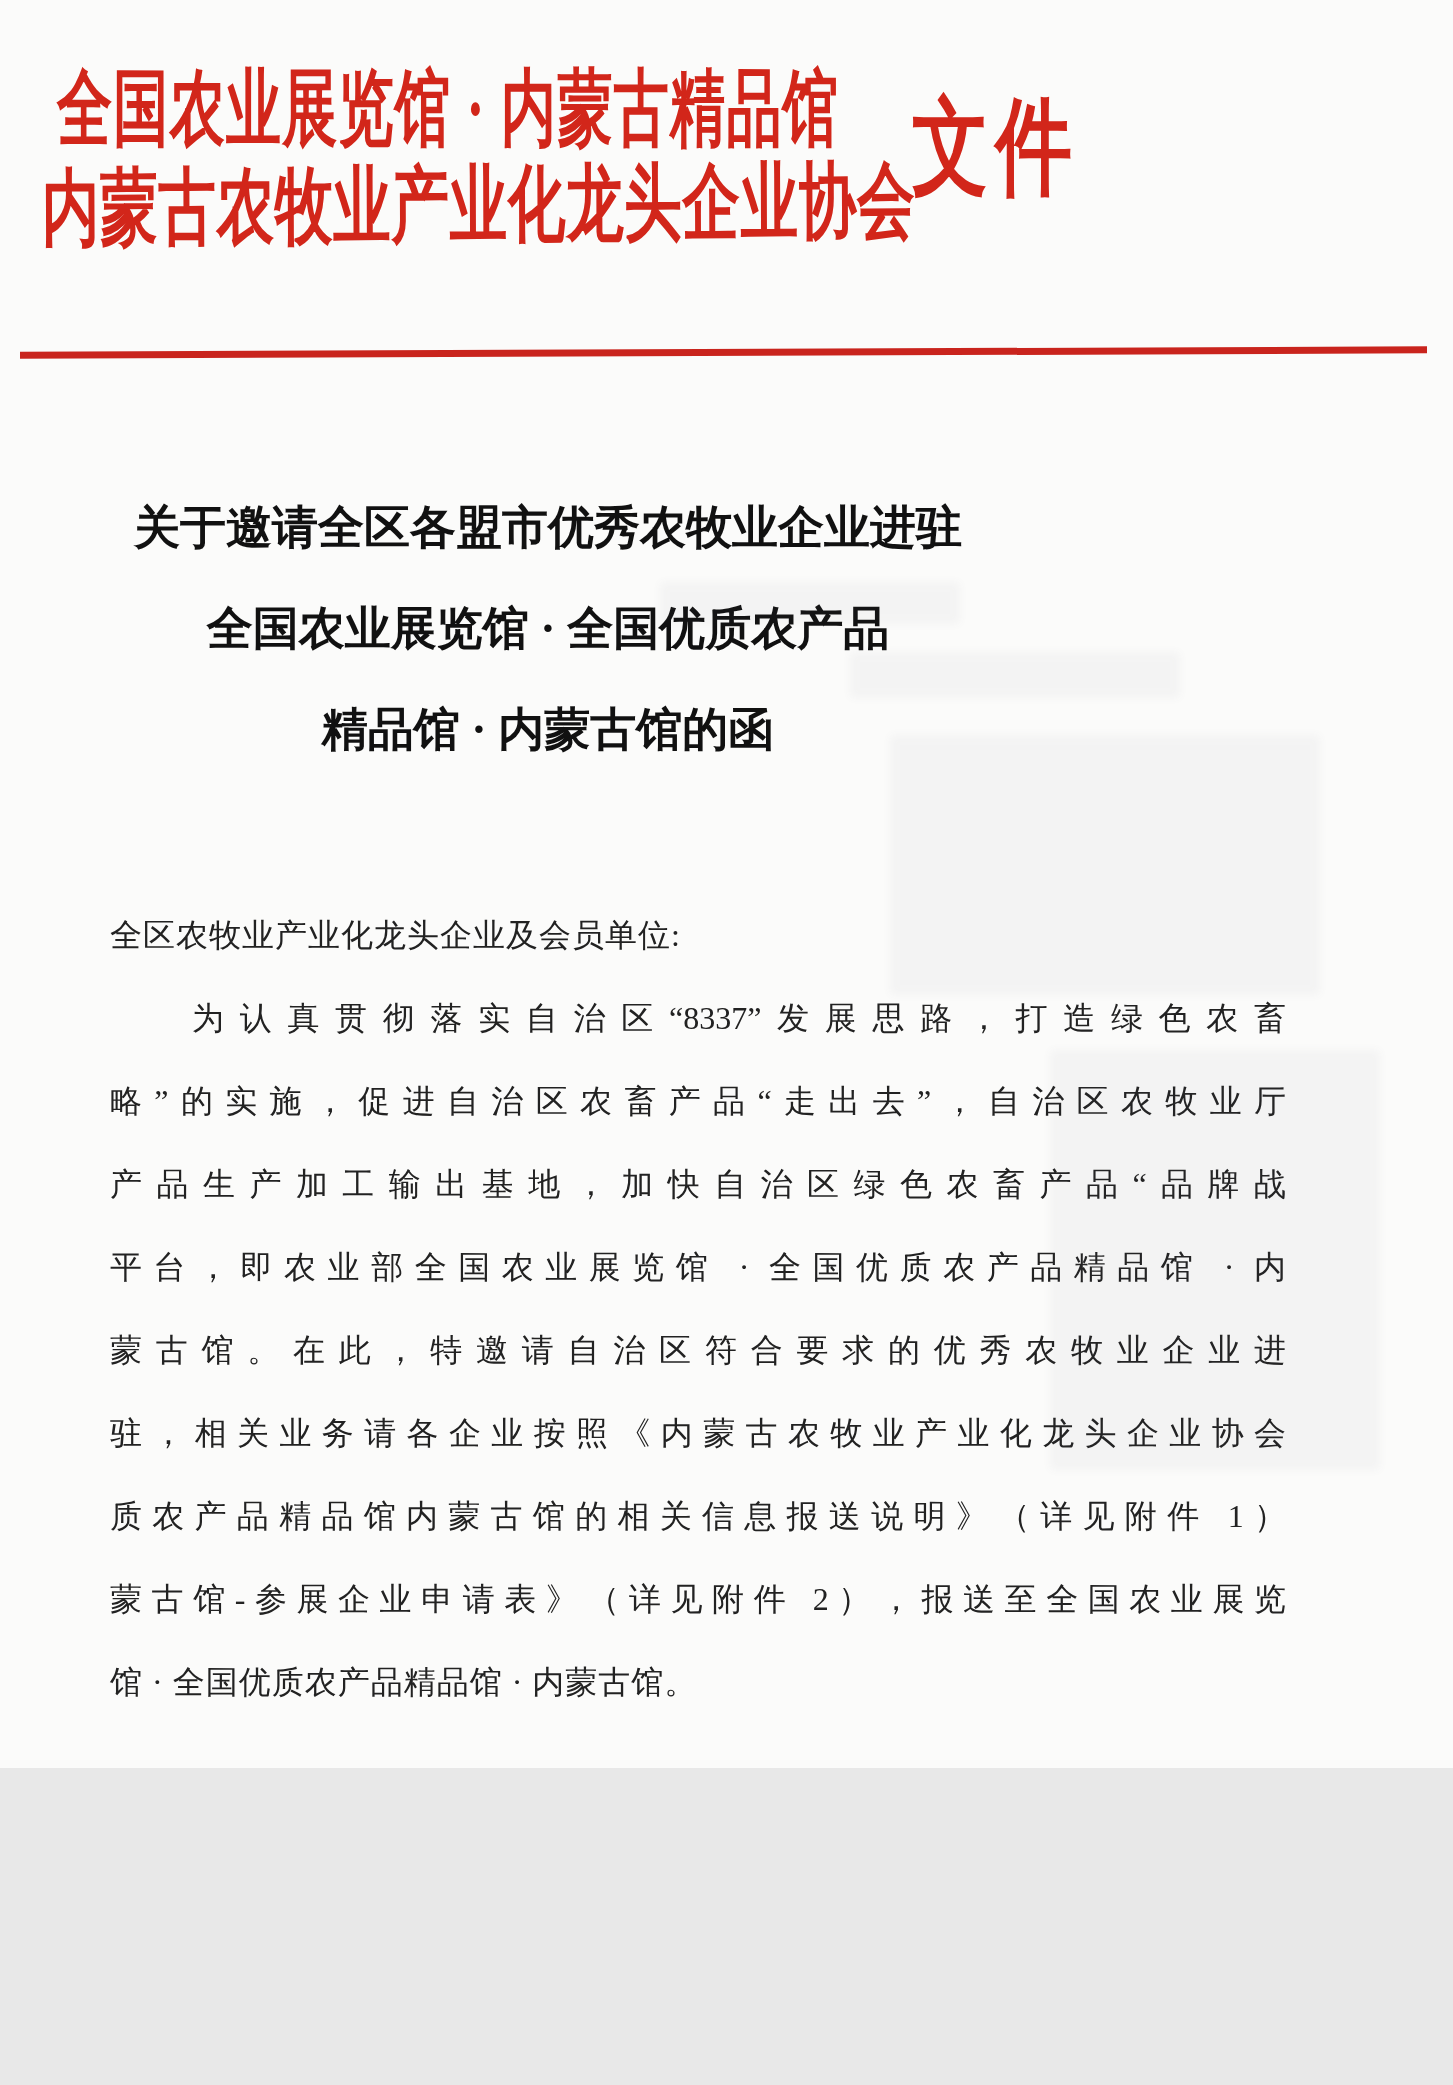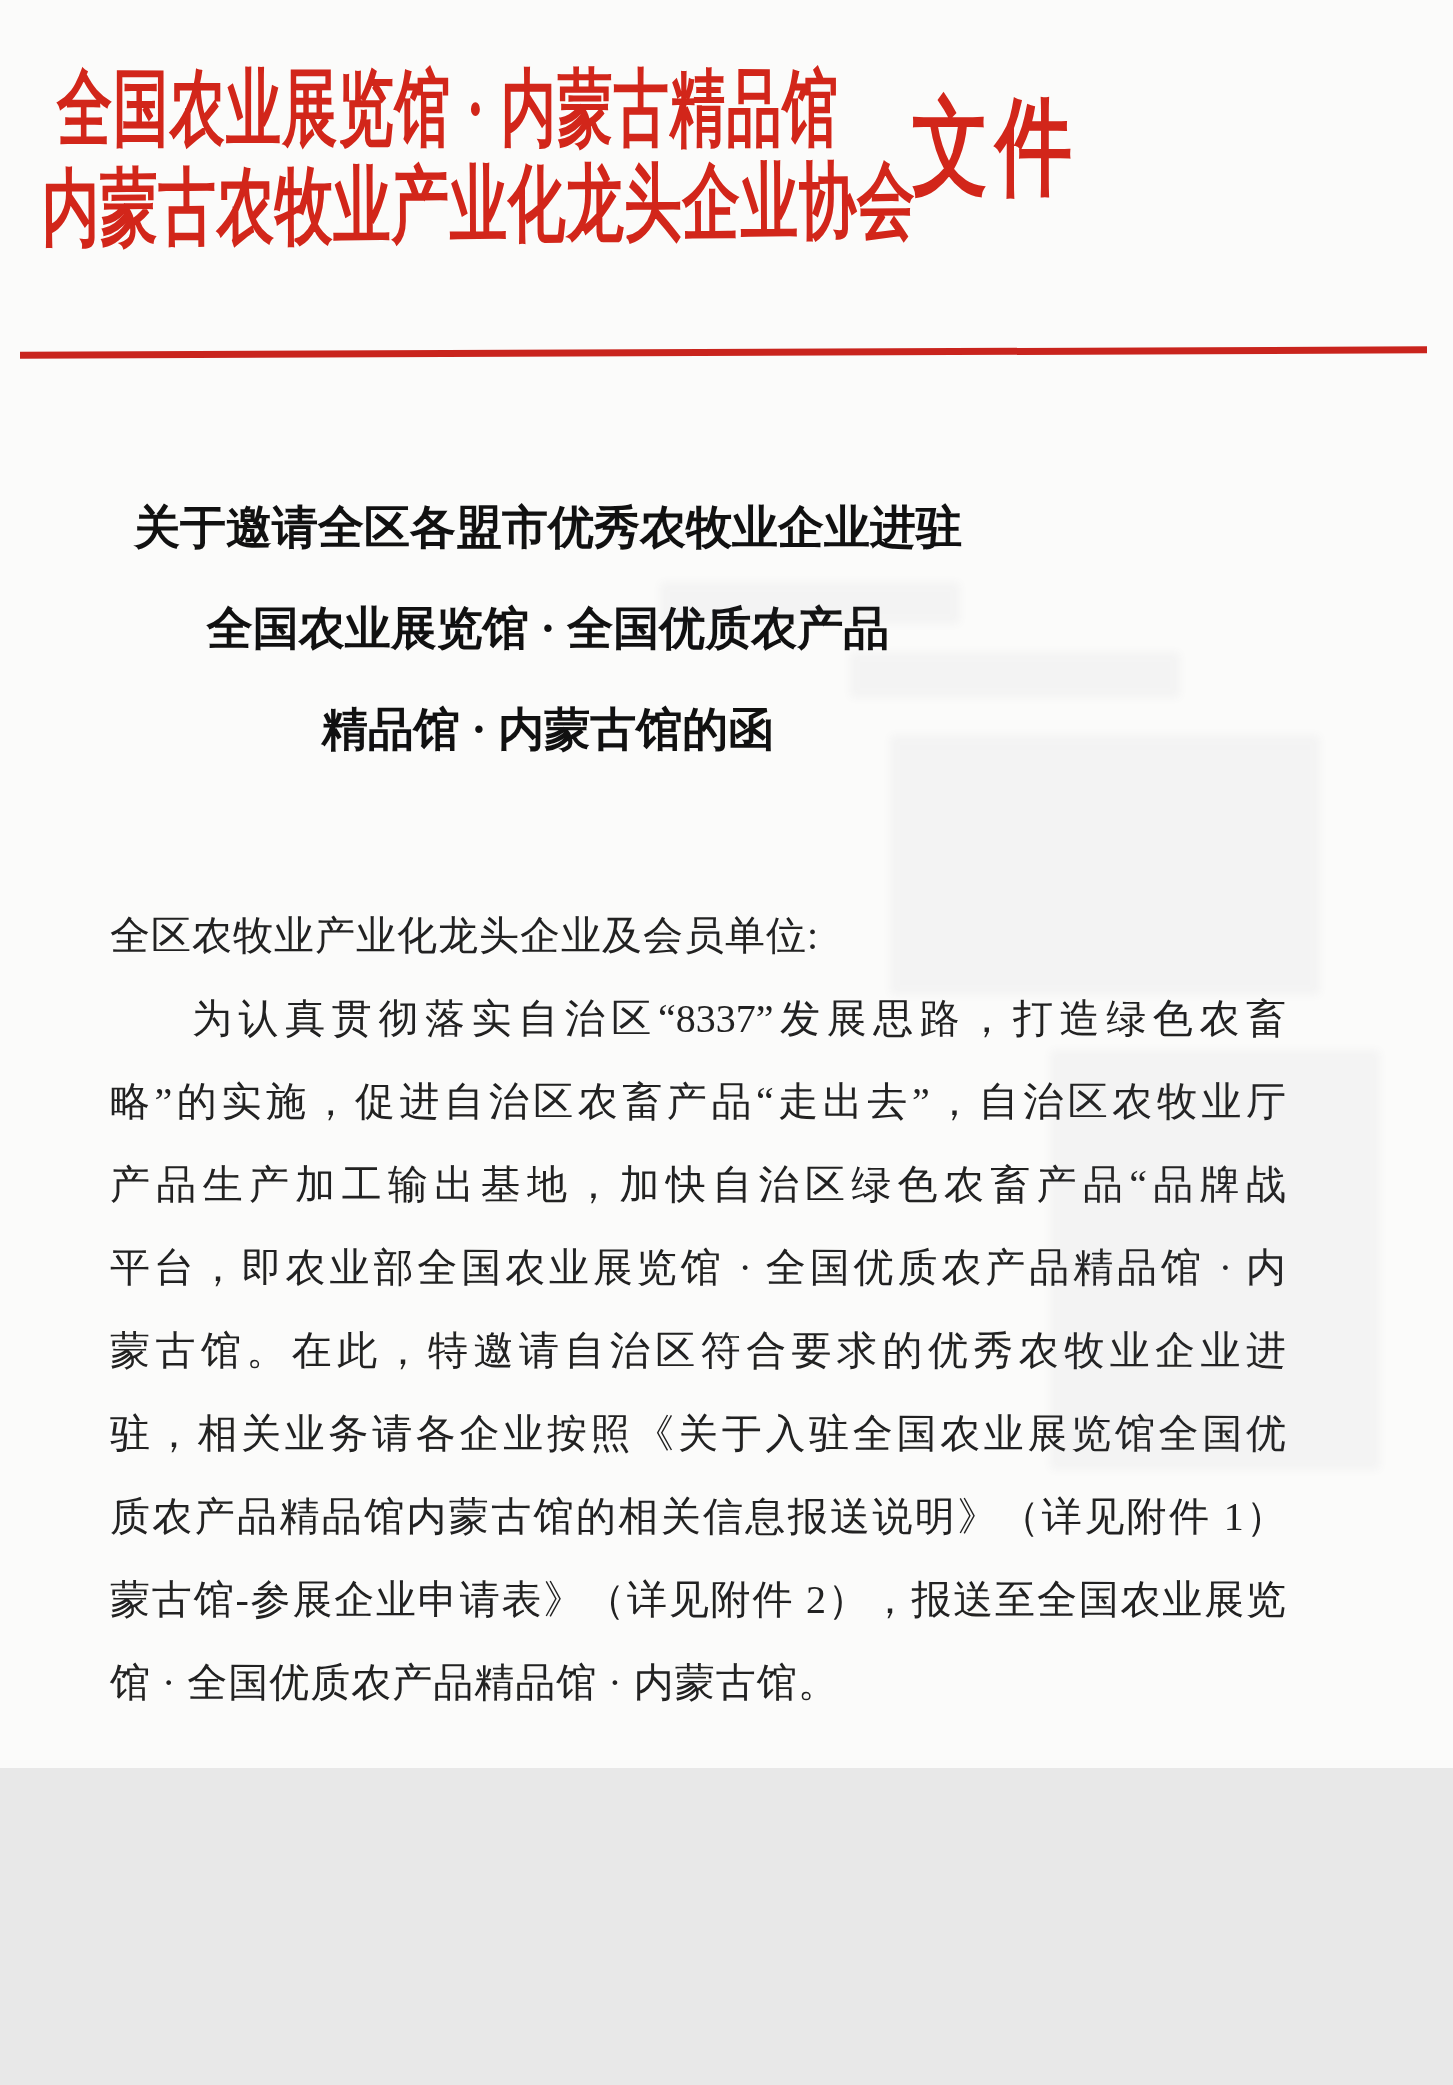--- a/index.html
+++ b/index.html
@@ -78,21 +78,21 @@
     display: block;
     white-space: nowrap;
   }
 
   
   .doc-body {
     position: absolute;
     left: 110px;
     top: 894px;
     width: 1176px;
-    font-size: 40px;
+    font-size: 32px;
     color: #222222;
   }
   .bline {
     line-height: 83px;
     text-align: justify;
     text-align-last: justify;
     text-justify: inter-character;
     word-break: break-all;
   }
   .bline.indent {
@@ -138,21 +138,21 @@
     <span class="title-line">精品馆 · 内蒙古馆的函</span>
   </h1>
 
   <main class="doc-body">
     <div class="salutation">全区农牧业产业化龙头企业及会员单位:</div>
     <div class="bline indent">为认真贯彻落实自治区“8337”发展思路，打造绿色农畜</div>
     <div class="bline">略”的实施，促进自治区农畜产品“走出去”，自治区农牧业厅</div>
     <div class="bline">产品生产加工输出基地，加快自治区绿色农畜产品“品牌战</div>
     <div class="bline">平台，即农业部全国农业展览馆 · 全国优质农产品精品馆 · 内</div>
     <div class="bline">蒙古馆。在此，特邀请自治区符合要求的优秀农牧业企业进</div>
-    <div class="bline">驻，相关业务请各企业按照《关于入驻全国农业展览馆全国优</div>
+    <div class="bline">驻，相关业务请各企业按照《内蒙古农牧业产业化龙头企业协会</div>
     <div class="bline">质农产品精品馆内蒙古馆的相关信息报送说明》（详见附件 1）</div>
     <div class="bline">蒙古馆-参展企业申请表》（详见附件 2），报送至全国农业展览</div>
     <div class="bline flush">馆 · 全国优质农产品精品馆 · 内蒙古馆。</div>
   </main>
 
   <div class="ghost ghost-1"></div>
   <div class="ghost ghost-2"></div>
   <div class="ghost ghost-3"></div>
   <div class="ghost ghost-4"></div>
 

